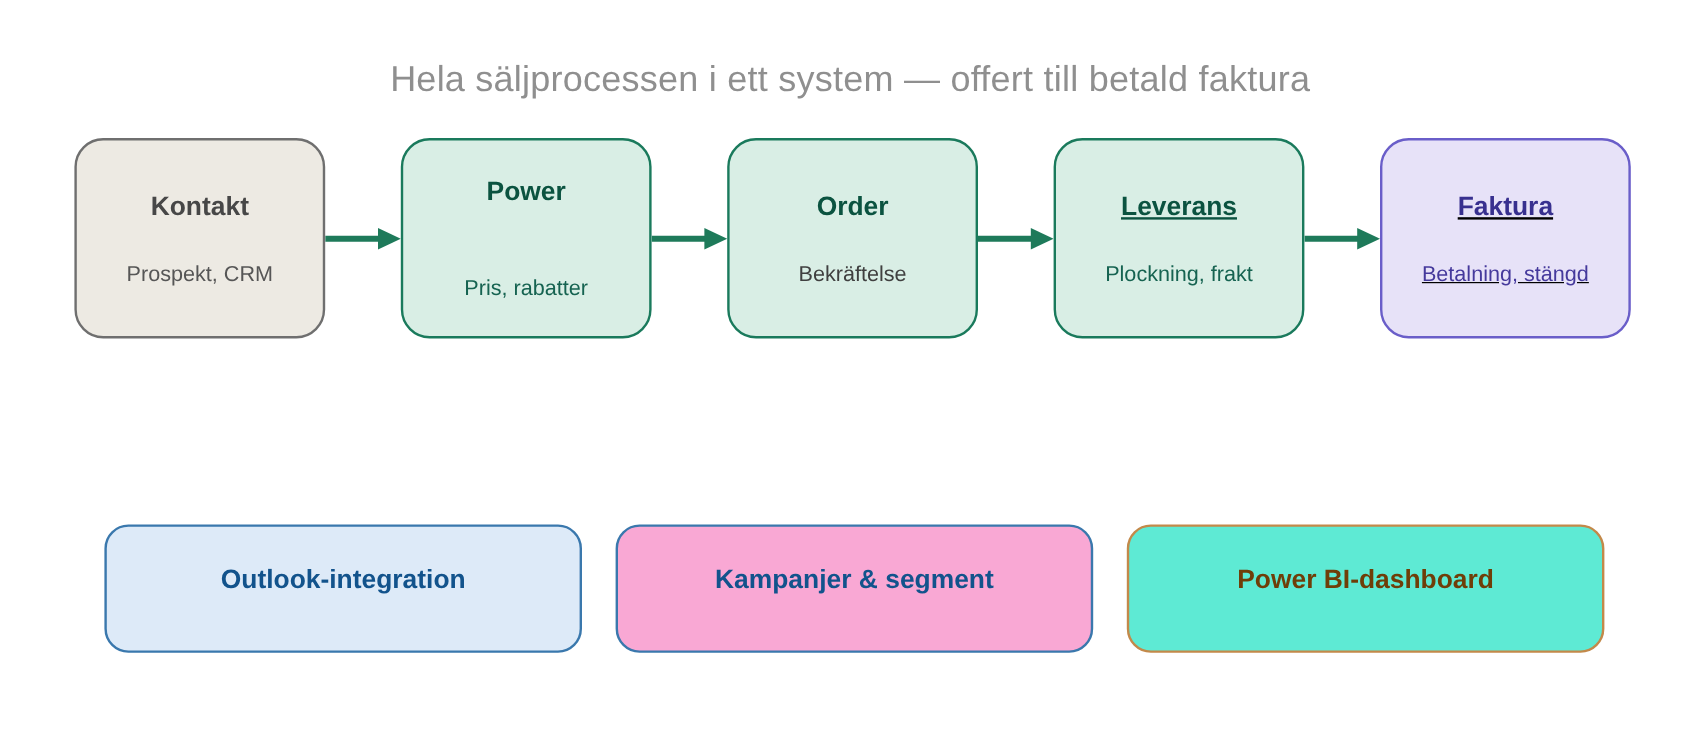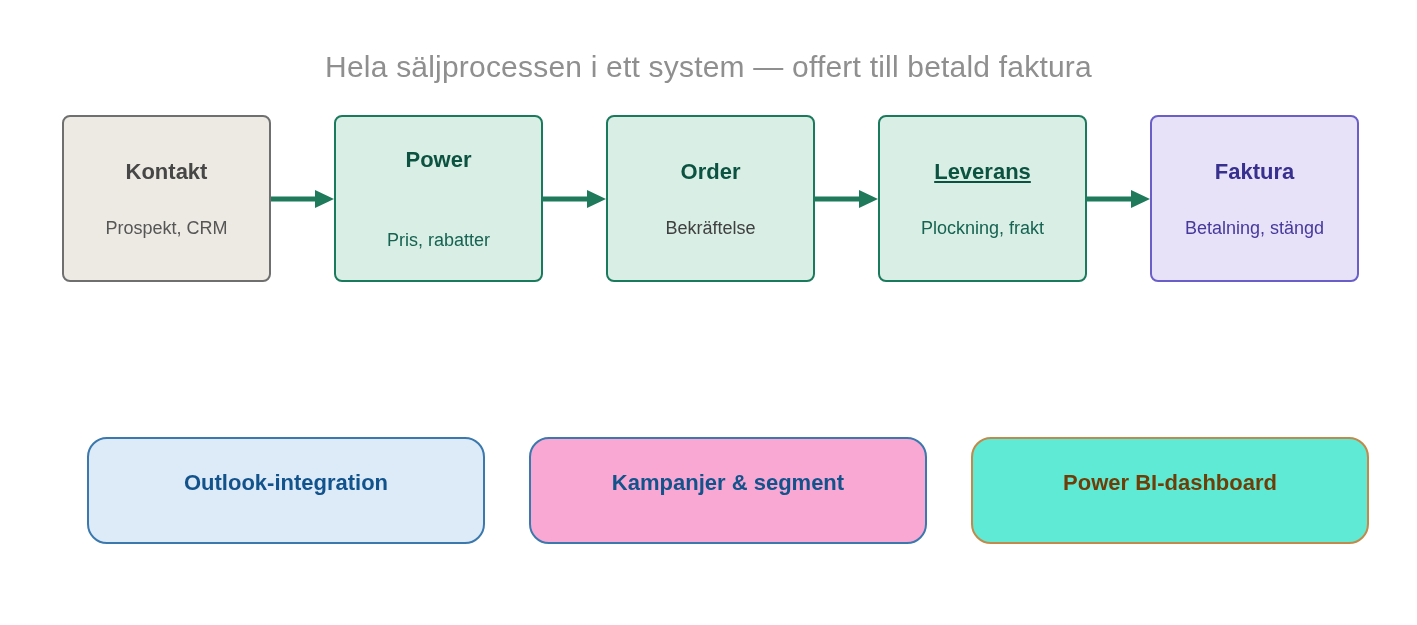--- a/index.html
+++ b/index.html
@@ -25,21 +25,21 @@
     position: absolute;
     top: 115px;
     left: 62px;
     display: flex;
     align-items: stretch;
   }
   .flow-node {
     width: 205px;
     height: 163px;
     border: 2px solid;
-    border-radius: 8px;
+    border-radius: 24px;
     display: flex;
     flex-direction: column;
     align-items: center;
     justify-content: center;
     gap: 36px;
     text-align: center;
   }
   .node-title { font-size: 22px; font-weight: 700; line-height: 1; }
   .node-sub   { font-size: 18px; font-weight: 400; line-height: 1; }
   .flow-arrow {
@@ -49,21 +49,21 @@
     align-items: center;
     justify-content: center;
     flex: 0 0 auto;
   }
   .flow-arrow svg { display: block; }
   .integration-row {
     position: absolute;
     top: 437px;
     left: 63px;
     display: flex;
-    gap: 44px;
+    gap: 28px;
     padding-left: 24px;
   }
   .integration-card {
     width: 394px;
     height: 87px;
     border: 2px solid;
     border-radius: 20px;
     display: flex;
     align-items: center;
     justify-content: center;
@@ -122,21 +122,21 @@
       <div class="node-sub" style="color: rgb(22, 99, 81);">Plockning, frakt</div>
     </div>
 
     <div class="flow-arrow" style="color: rgb(30, 122, 90);">
       <svg width="63" height="22" viewBox="0 0 63 22" aria-hidden="true">
         <line x1="0" y1="11" x2="46" y2="11" stroke="currentColor" stroke-width="5"></line>
         <polygon points="44,2 63,11 44,20" fill="currentColor"></polygon>
       </svg>
     </div>
 
-    <div class="flow-node" style="background-color: rgb(231, 226, 248); border-color: rgb(106, 94, 201);">
+    <div class="flow-node" style="background-color: rgb(231, 226, 248); border-color: rgb(106, 94, 201); text-decoration: underline;">
       <div class="node-title" style="color: rgb(56, 48, 143);">Faktura</div>
       <div class="node-sub" style="color: rgb(69, 57, 156);">Betalning, stängd</div>
     </div>
 
   </div>
 
   <div class="integration-row">
 
     <div class="integration-card" style="background-color: rgb(221, 234, 248); border-color: rgb(58, 120, 173);">
       <div class="integration-label" style="color: rgb(18, 83, 140);">Outlook-integration</div>

